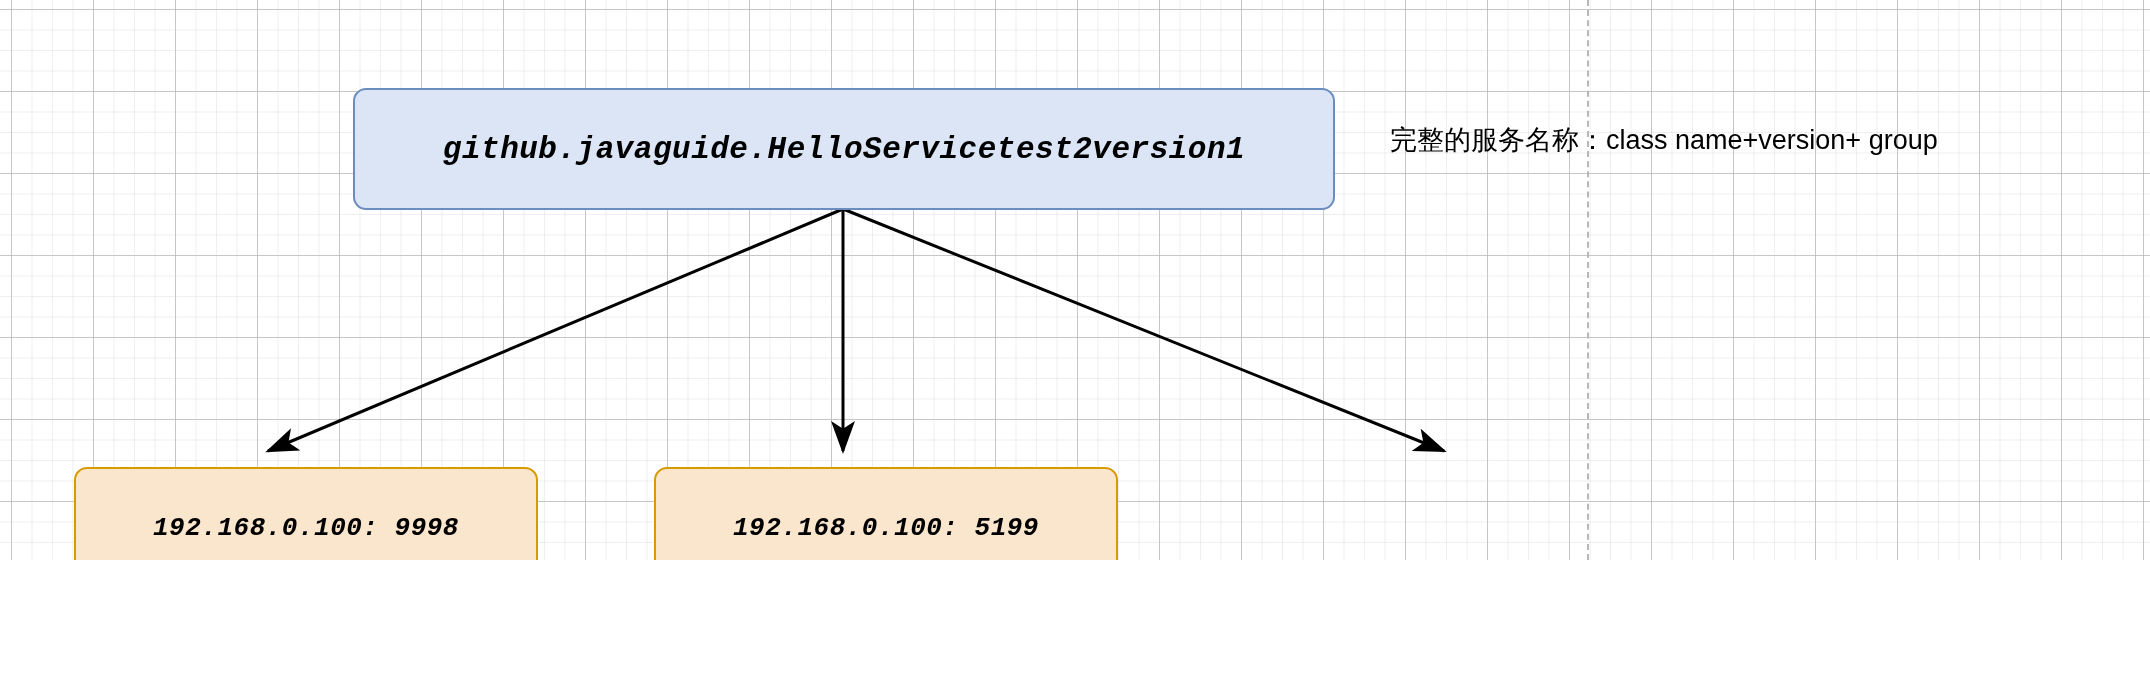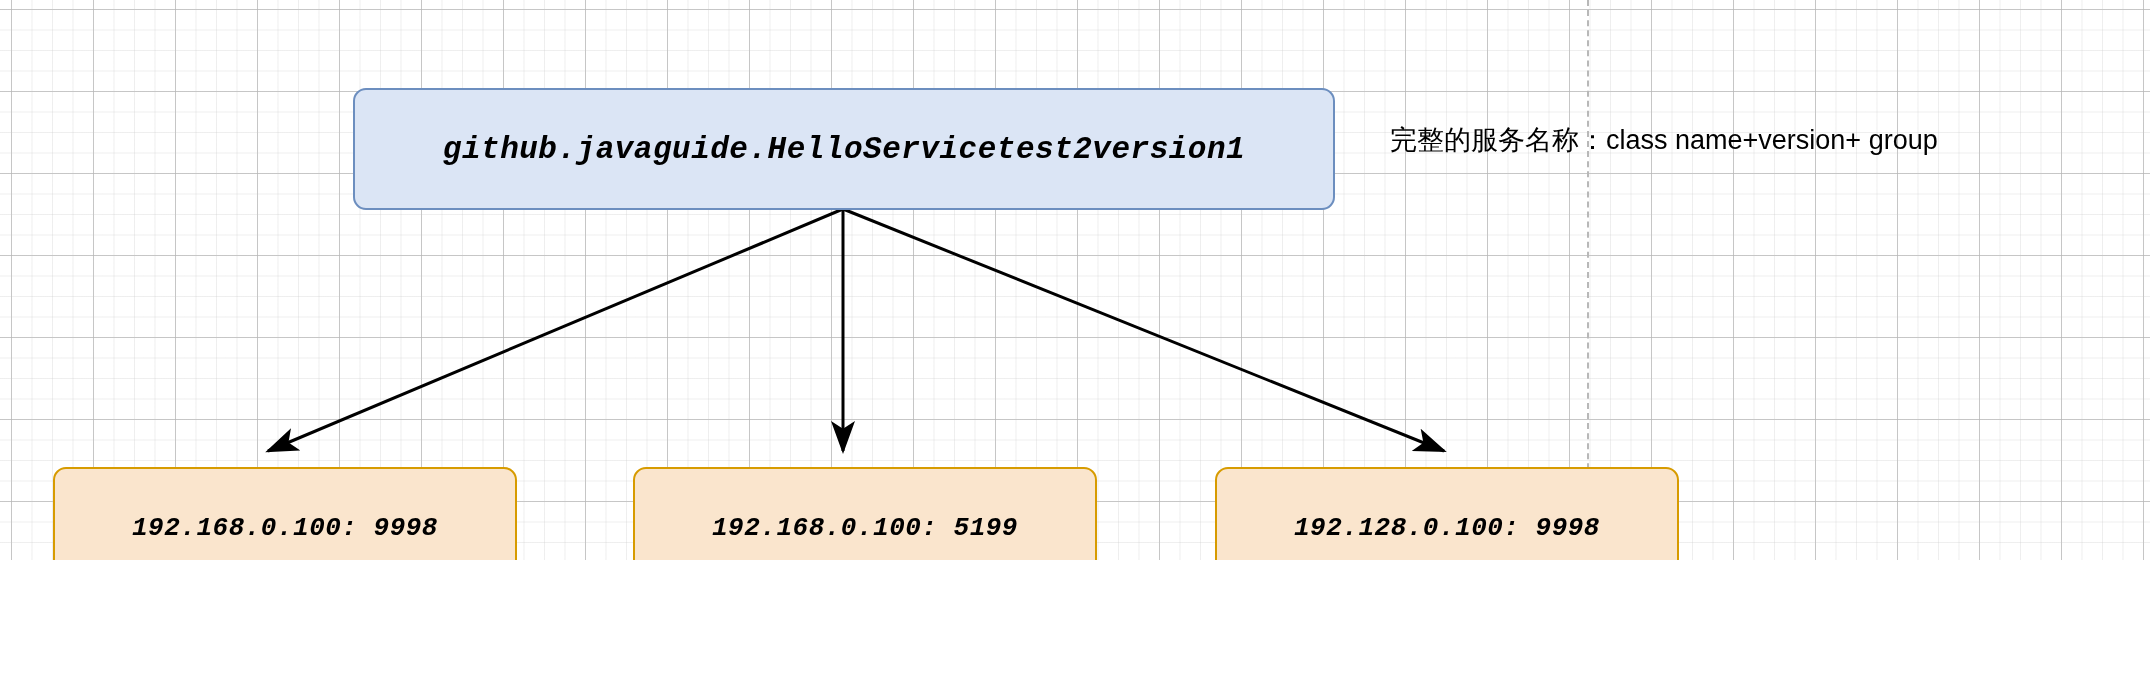--- a/index.html
+++ b/index.html
@@ -79,20 +79,21 @@
   .node-service .node-label {
     font-size: 31px;
   }
 
   .node-endpoint {
     top: 467px;
     width: 464px;
     height: 121px;
     background: #fae5cd;
     border: 2px solid #d79b00;
+    margin-left: 21px;
   }
   .node-endpoint .node-label {
     font-size: 26px;
   }
   .node-endpoint-0 { left: 53px; }
   .node-endpoint-1 { left: 633px; }
   .node-endpoint-2 { left: 1215px; }
 
   
   .annotation {
@@ -130,19 +131,16 @@
   </div>
 
   <div class="node node-endpoint node-endpoint-0">
     <span class="node-label">192.168.0.100: 9998</span>
   </div>
 
   <div class="node node-endpoint node-endpoint-1">
     <span class="node-label">192.168.0.100: 5199</span>
   </div>
 
-  <div class="node node-endpoint node-endpoint-2">
-    <span class="node-label">192.128.0.100: 9998</span>
-  </div>
 
   <div class="annotation">完整的服务名称：class name+version+ group</div>
 
 </div>
 
 </body></html>

